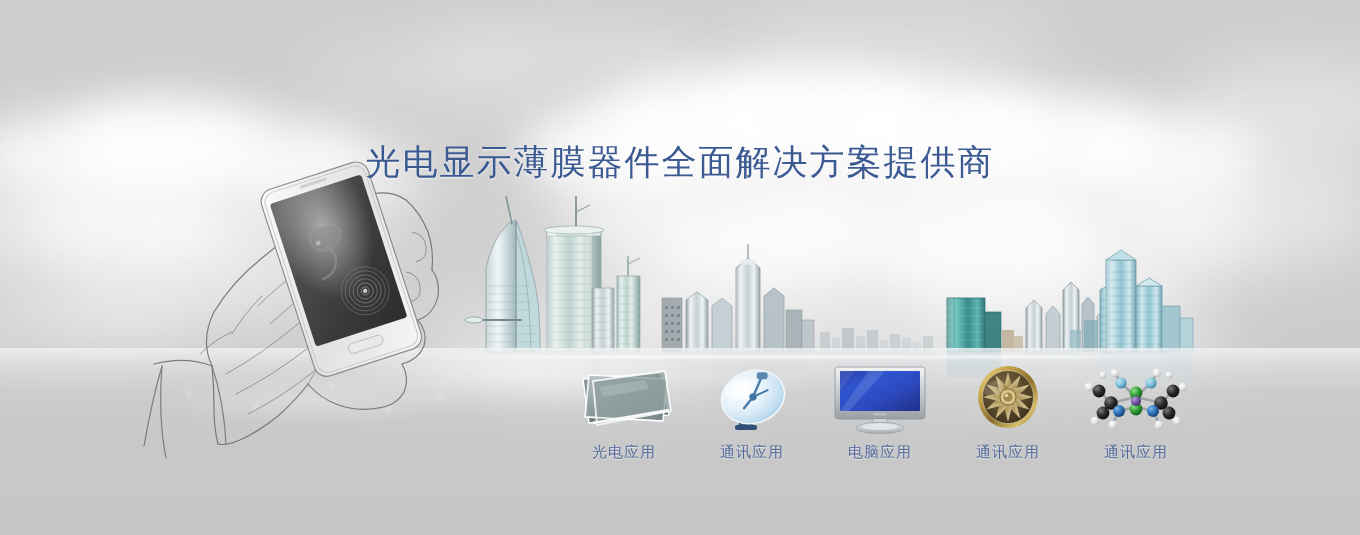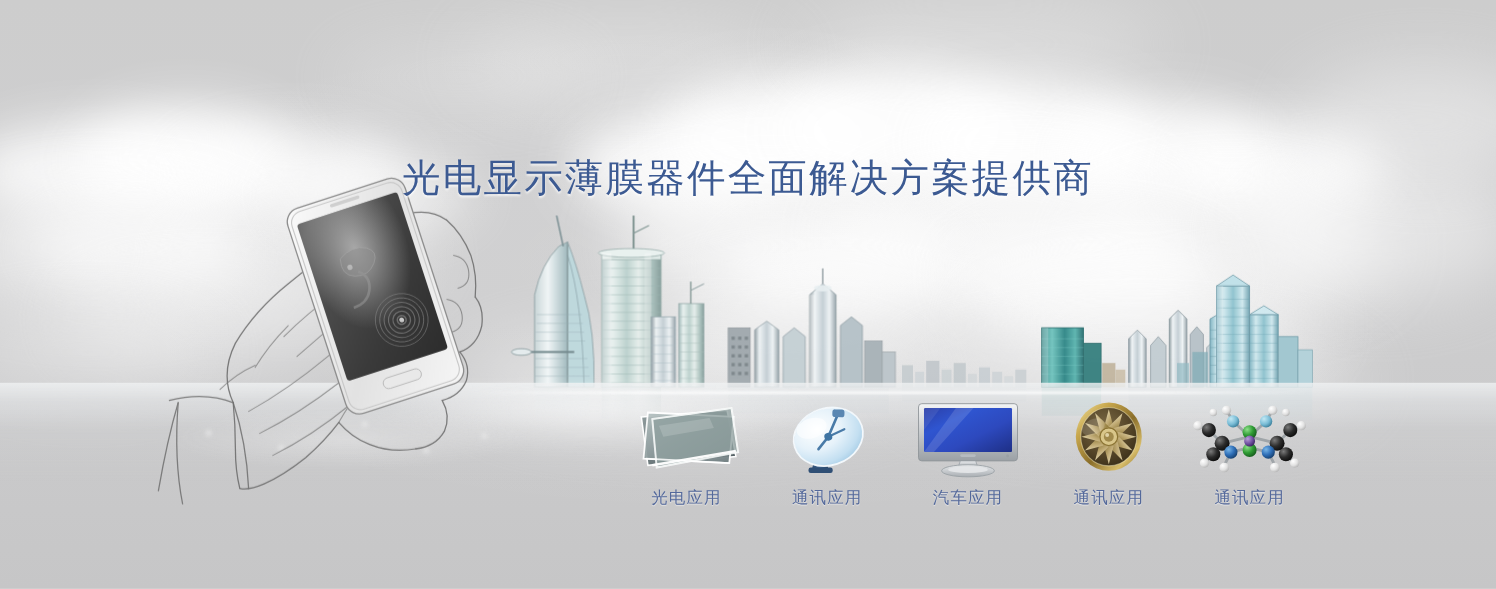--- a/index.html
+++ b/index.html
@@ -623,21 +623,21 @@
 
           <rect x="48" y="50" width="14" height="2.4" rx="1.2" fill="#b6bbc0"></rect>
           <circle cx="91" cy="51.5" r="1.3" fill="#9aa0a5"></circle>
 
           <path d="M48 56 L62 56 L64 62 L46 62 Z" fill="url(#standG)" stroke="#9aa0a5" stroke-width="0.7"></path>
 
           <ellipse cx="55" cy="65" rx="24" ry="5.5" fill="url(#standG)" stroke="#9aa0a5" stroke-width="0.8"></ellipse>
           <ellipse cx="55" cy="64" rx="18" ry="3" fill="#e4e7e9" opacity="0.9"></ellipse>
         </svg>
       </div>
-      <div class="icon-label">汽车应用</div>
+      <div class="icon-label">电脑应用</div>
     </div>
 
     <div class="icon-cell">
       <div class="icon-art">
         <svg viewBox="0 0 110 72" width="110" height="72">
           <defs>
             <linearGradient id="rimG" x1="0" y1="0" x2="1" y2="1">
               <stop offset="0%" stop-color="#f2e6a8"></stop>
                 <stop offset="25%" stop-color="#c9a84e"></stop>
               <stop offset="55%" stop-color="#8a6e2a"></stop>

